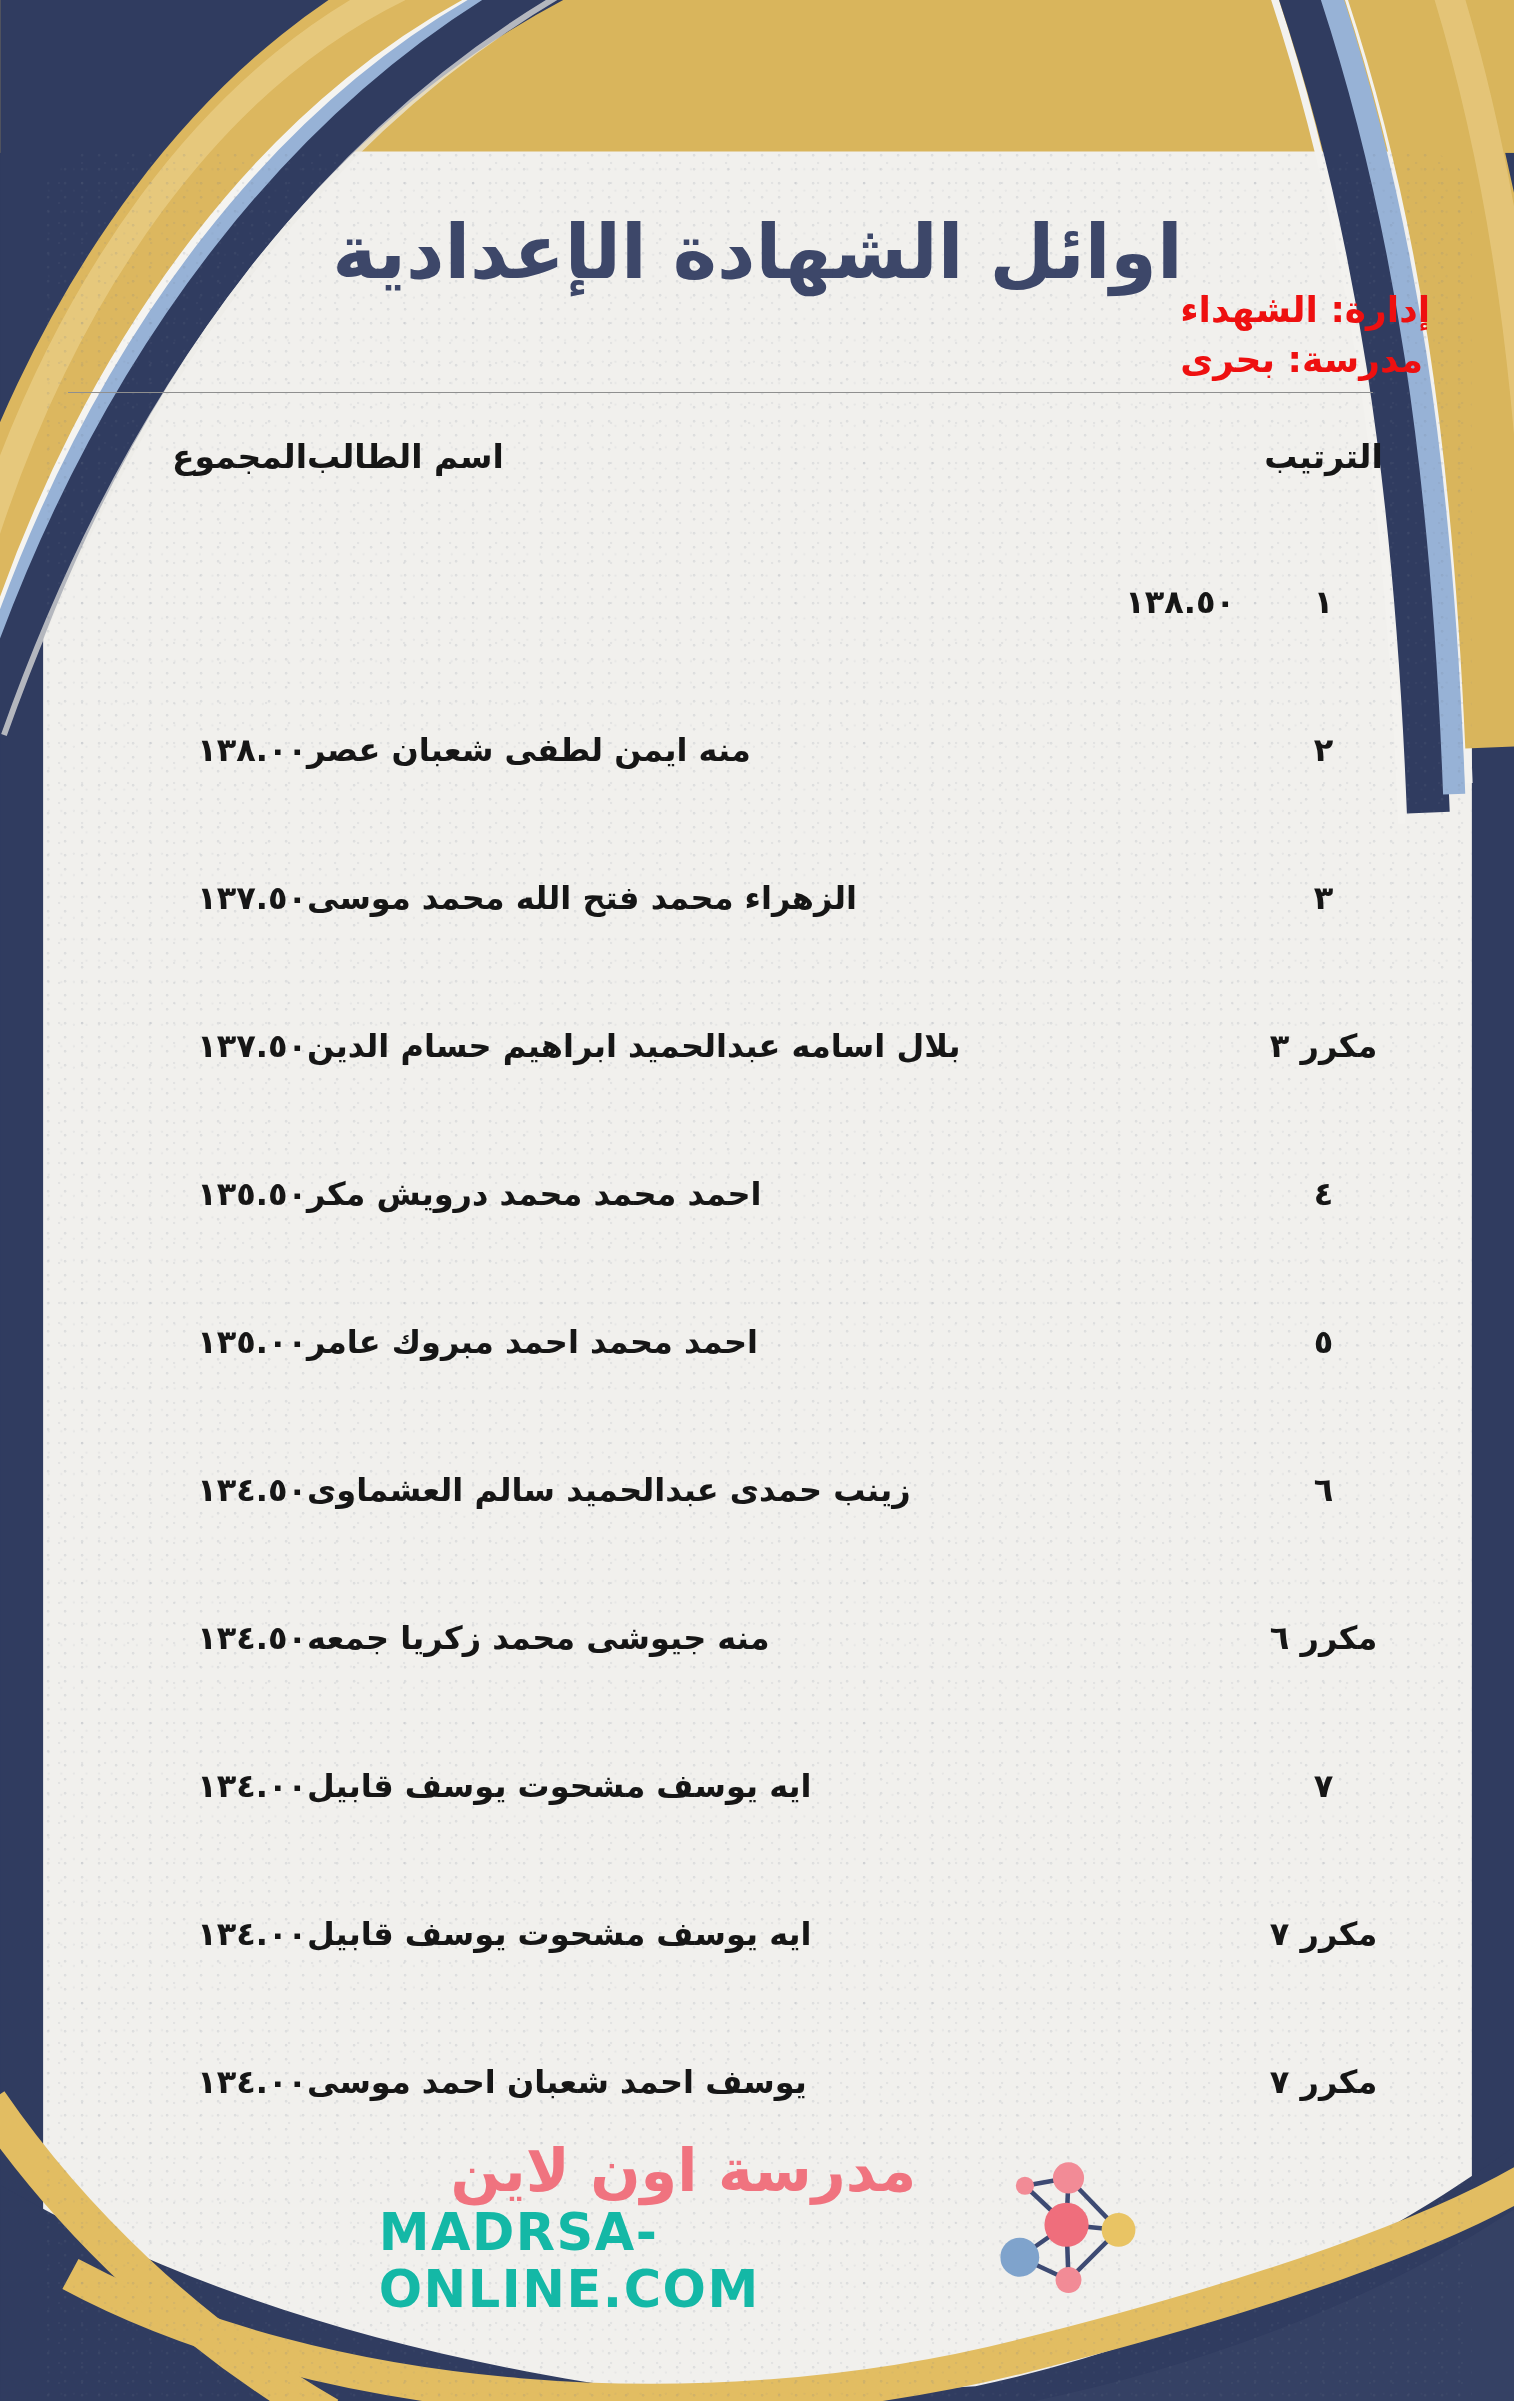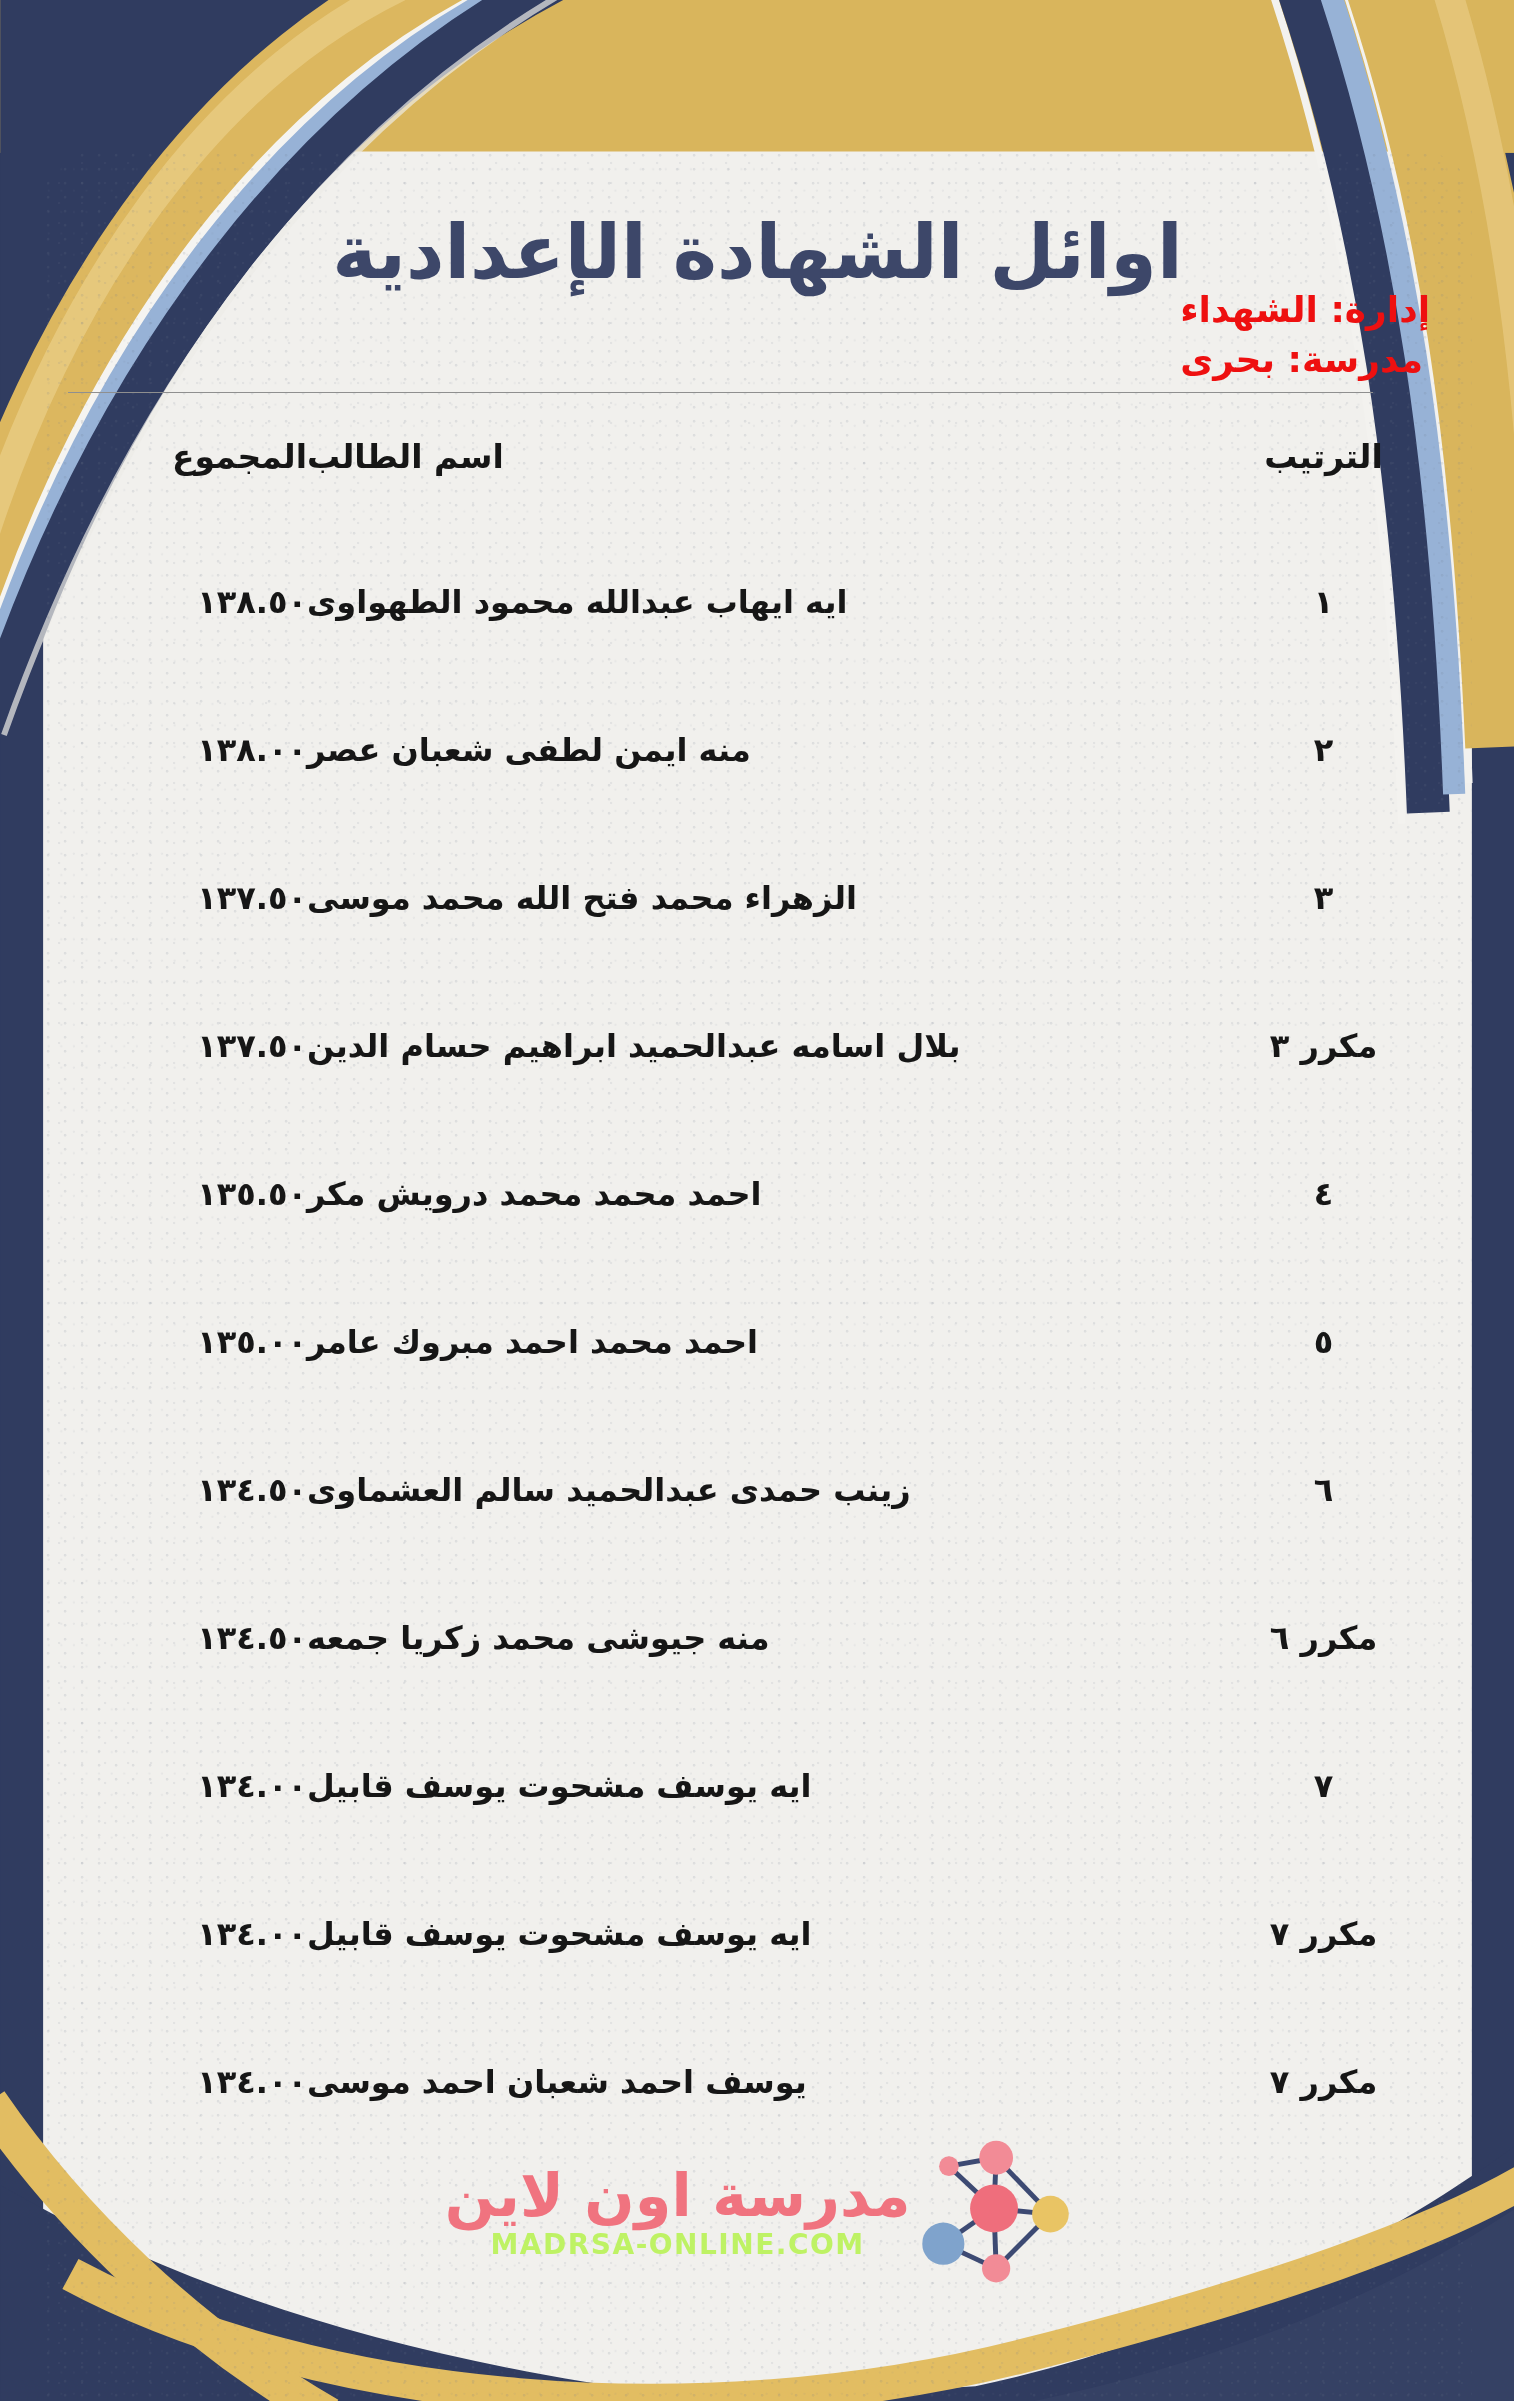--- a/index.html
+++ b/index.html
@@ -41,21 +41,21 @@
   .row{height:148px;display:flex;align-items:center;font-size:32px;font-weight:bold;color:#161616;}
   .col-rank{width:177px;text-align:center;}
   .col-name{flex:1;text-align:left;}
   .col-total{width:222px;direction:ltr;text-align:right;}
   .logo{
     position:absolute;top:2138px;left:50%;transform:translateX(-50%);
     display:flex;align-items:center;gap:11.8px;direction:ltr;
   }
   .logo-text{display:flex;flex-direction:column;align-items:center;line-height:1.12;}
   .logo-ar{font-size:59px;font-weight:bold;color:#f0737f;}
-  .logo-en{font-size:28px;font-weight:bold;color:#bef264;letter-spacing:1.5px;}
+  .logo-en{font-size:51px;font-weight:bold;color:#14b8a6;letter-spacing:1.5px;}
   .logo-icon{width:148px;height:148px;}
 </style>
 </head>
 <body>
 
 <div class="canvas">
 
   <svg class="bg" viewBox="0 0 2050 3250" aria-hidden="true">
 
     <rect x="0" y="0" width="2050" height="3250" fill="#303c60"></rect>
@@ -104,21 +104,20 @@
 
     <div class="thead">
       <div class="col-rank">الترتيب</div>
       <div class="col-name">اسم الطالب</div>
       <div class="col-total">المجموع</div>
     </div>
 
     <div class="tbody">
       <div class="row">
         <div class="col-rank">١</div>
-        <div class="col-name">ايه ايهاب عبدالله محمود الطهواوى</div>
         <div class="col-total">١٣٨.٥٠</div>
       </div>
 
       <div class="row">
         <div class="col-rank">٢</div>
         <div class="col-name">منه ايمن لطفى شعبان عصر</div>
         <div class="col-total">١٣٨.٠٠</div>
       </div>
 
       <div class="row">

